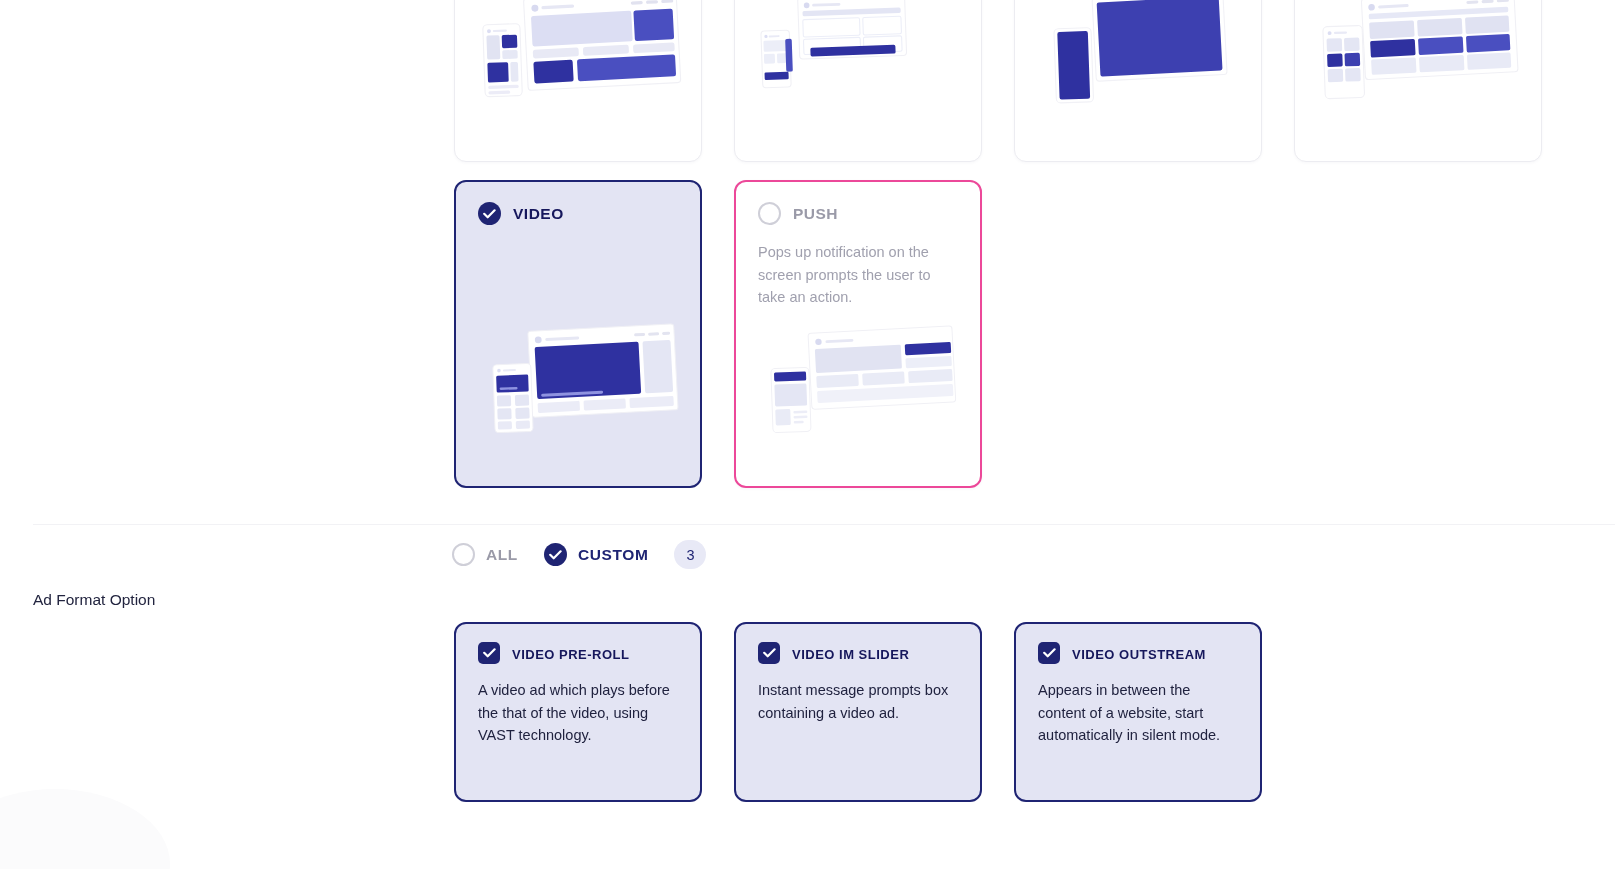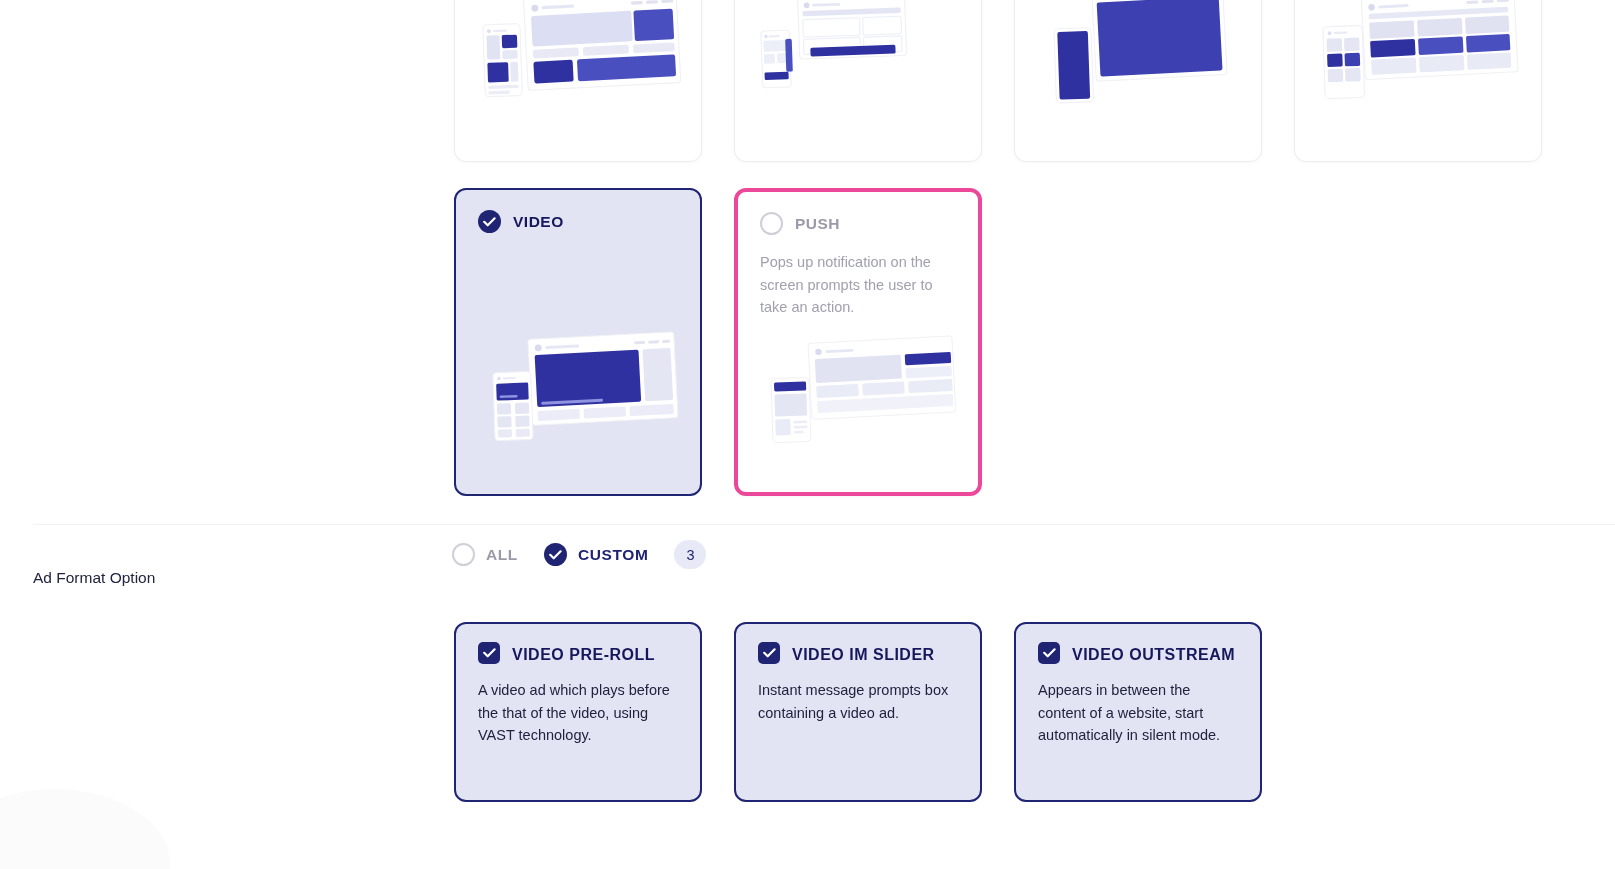--- a/index.html
+++ b/index.html
@@ -52,31 +52,31 @@
   .top-card .illus-wrap {
     position: absolute;
     left: 0; right: 0;
     top: 168px;
     height: 120px;
   }
 
   
   .type-row {
     position: absolute;
-    top: 188px;
+    top: 180px;
     left: 454px;
     display: flex;
     gap: 32px;
   }
   .type-card {
     width: 248px;
     height: 308px;
     border-radius: 12px;
     background: #ffffff;
-    border: 4px solid #ec4899;
+    border: 2px solid #ec4899;
     padding: 20px 22px 0 22px;
     position: relative;
     box-shadow: 0 1px 3px rgba(40,44,90,0.04);
   }
   .type-card.selected {
     background: #e3e4f3;
     border: 2px solid #1f2473;
     box-shadow: none;
   }
   .card-head {
@@ -132,21 +132,21 @@
     right: 0;
     top: 524px;
     height: 1px;
     background: #f2f2f5;
   }
 
   
   .format-label {
     position: absolute;
     left: 33px;
-    top: 569px;
+    top: 591px;
     font-size: 15.5px;
     color: #22243f;
   }
   .opt-row {
     position: absolute;
     left: 452px;
     top: 540px;
     display: flex;
     align-items: center;
     gap: 0;
@@ -193,21 +193,21 @@
     border: 2px solid #1f2473;
     padding: 18px 22px 0 22px;
   }
   .fmt-head {
     display: flex;
     align-items: flex-start;
     gap: 12px;
     margin-bottom: 12px;
   }
   .fmt-title {
-    font-size: 16px;
+    font-size: 13px;
     font-weight: bold;
     letter-spacing: 0.5px;
     color: #16175c;
     line-height: 25px;
     padding-top: 0px;
     text-align: right;
   }
   .fmt-desc {
     font-size: 14.5px;
     line-height: 22.5px;

